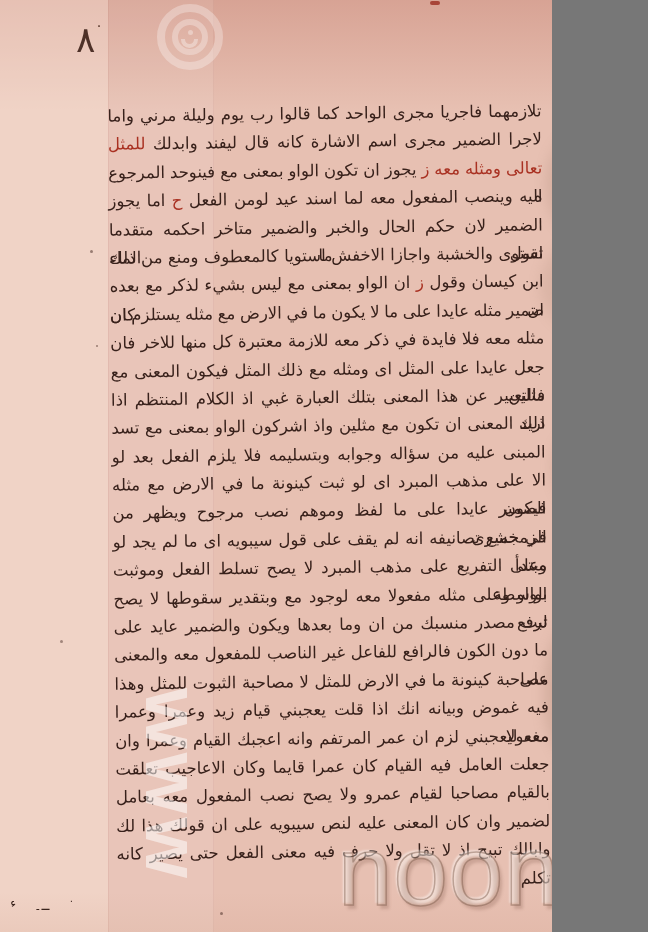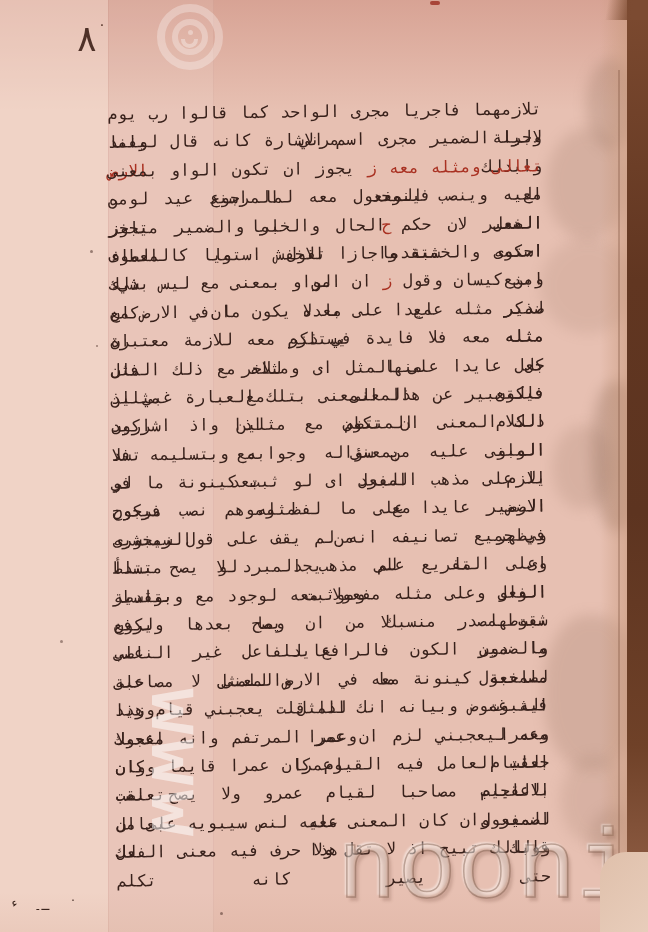--- a/index.html
+++ b/index.html
@@ -1,19 +1,19 @@
 <!DOCTYPE html>
 <html lang="ar"><head>
 <meta charset="utf-8">
 <style>
   html,body{margin:0;padding:0;background:#777;}
   .page{
-    position:relative;width:648px;height:932px;overflow:hidden;
+    position:relative;width:552px;height:932px;overflow:hidden;
     background:#e7c0b2;
-    font-family:Liberation Mono, monospace;
+    font-family:Liberation Sans, sans-serif;
   }
   
   .shade-top{position:absolute;left:0;top:0;width:648px;height:110px;z-index:1;
     background:linear-gradient(180deg,rgba(203,139,124,0.55),rgba(203,139,124,0));}
   .shade-left{position:absolute;left:0;top:0;width:108px;height:932px;z-index:1;
     background:rgba(255,242,232,0.38);}
   .shade-bottom{position:absolute;left:0;bottom:0;width:648px;height:40px;z-index:1;
     background:linear-gradient(0deg,rgba(210,160,140,0.18),rgba(210,160,140,0));}
   .wm-strip{position:absolute;left:108px;top:0;width:104px;height:932px;z-index:2;
     background:rgba(255,255,255,0.09);
@@ -94,21 +94,21 @@
   <div class="orn" style="left:544px;top:615px;width:96px;height:155px;opacity:.20;border-radius:45%;"></div>
   <div class="orn" style="left:560px;top:755px;width:70px;height:90px;opacity:.15;"></div>
   <div class="orn" style="left:590px;top:808px;width:48px;height:58px;opacity:.18;"></div>
 
   <div class="folio">
     <span>٨</span><span class="sup">٠</span>
   </div>
 
   <div class="text-block" id="text-block">
       <div class="ms-line"><span>تلازمهما فاجريا مجرى الواحد كما قالوا رب يوم وليلة مرني واما</span></div>
-      <div class="ms-line"><span>لاجرا الضمير مجرى اسم الاشارة كانه قال ليفند وابدلك </span><span class="red-ink">الارض</span></div>
+      <div class="ms-line"><span>لاجرا الضمير مجرى اسم الاشارة كانه قال ليفند وابدلك </span><span class="red-ink">للمثل</span></div>
       <div class="ms-line"><span class="red-ink">تعالى ومثله معه ز </span><span>يجوز ان تكون الواو بمعنى مع فينوحد المرجوع ه</span></div>
       <div class="ms-line"><span>اليه وينصب المفعول معه لما اسند عيد لومن الفعل </span><span class="red-ink">ح</span><span> اما يجوز</span></div>
       <div class="ms-line"><span>الضمير لان حكم الحال والخبر والضمير متاخر احكمه متقدما تقول ما الماء</span></div>
       <div class="ms-line"><span>استوى والخشبة واجازا الاخفش استويا كالمعطوف ومنع من ذلك</span></div>
       <div class="ms-line"><span>ابن كيسان وقول </span><span class="red-ink">ز</span><span> ان الواو بمعنى مع ليس بشيء لذكر مع بعده ان كان</span></div>
       <div class="ms-line"><span>ضمير مثله عايدا على ما لا يكون ما في الارض مع مثله يستلزم ان</span></div>
       <div class="ms-line"><span>مثله معه فلا فايدة في ذكر معه للازمة معتبرة كل منها للاخر فان</span></div>
       <div class="ms-line"><span>جعل عايدا على المثل اى ومثله مع ذلك المثل فيكون المعنى مع مثلين</span></div>
       <div class="ms-line"><span>فالتعبير عن هذا المعنى بتلك العبارة غبي اذ الكلام المنتظم اذا اريد</span></div>
       <div class="ms-line"><span>ذلك المعنى ان تكون مع مثلين واذ اشركون الواو بمعنى مع تسد</span></div>

